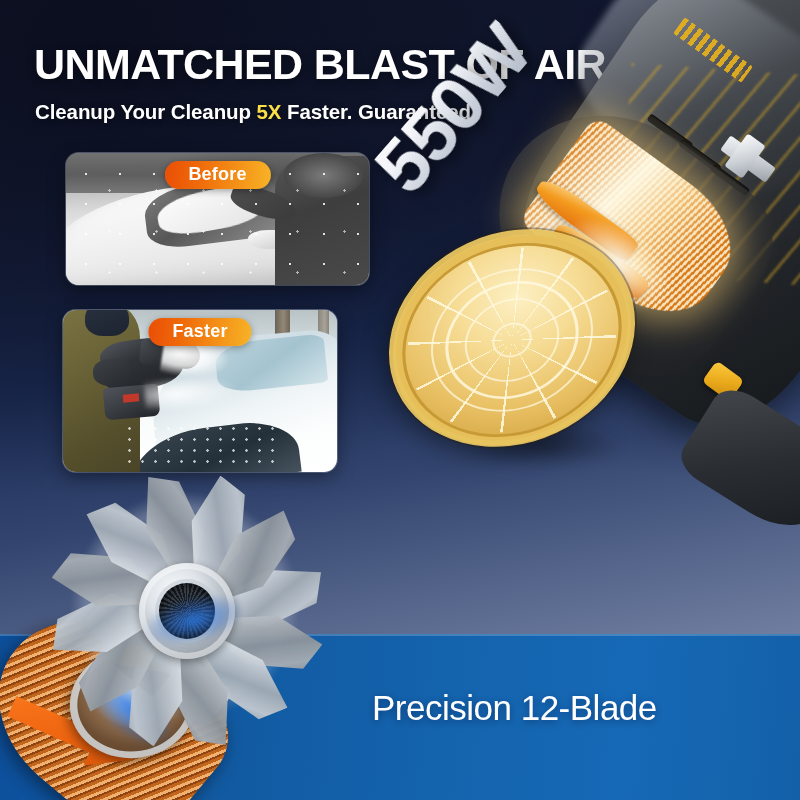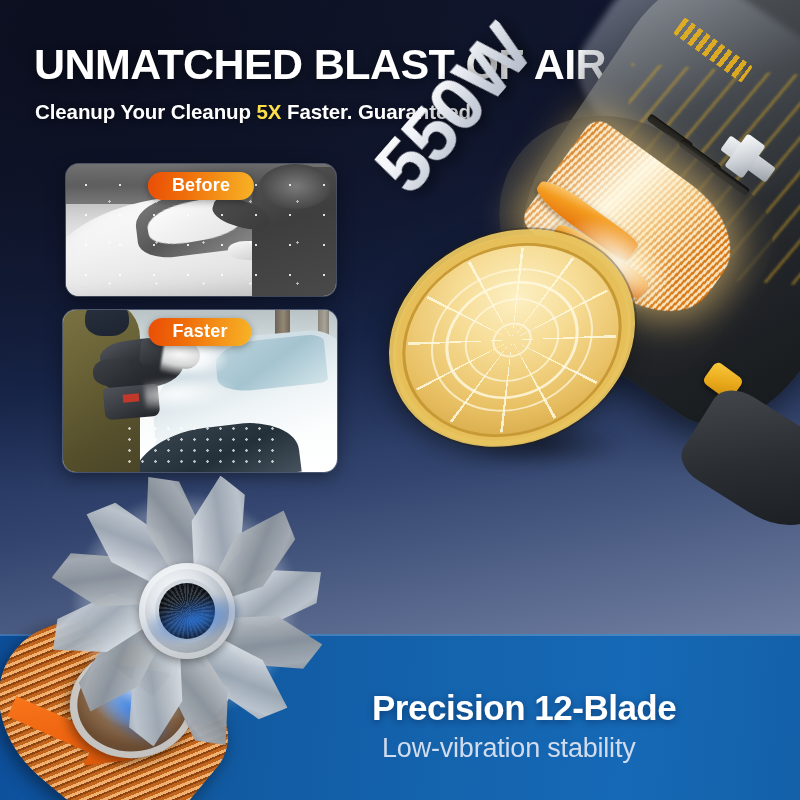--- a/index.html
+++ b/index.html
@@ -84,21 +84,21 @@
   .subhead .accent { color: #fde047; }
 
   
   .card {
     position: absolute;
     border-radius: 13px;
     overflow: hidden;
     box-shadow: 0 5px 18px rgba(0,0,0,.42),
                 0 0 0 1px rgba(195,212,236,.40);
   }
-  .card-before { left: 66px; top: 164px; width: 270px; height: 132px; }
+  .card-before { left: 66px; top: 153px; width: 270px; height: 132px; padding-left: 33px; }
   .card-after  { left: 63px; top: 310px; width: 274px; height: 162px; }
 
   .photo {
     position: absolute;
     inset: 0;
   }
   
   .photo-before {
     background:
       radial-gradient(48% 60% at 66% 26%, #4b4b4b 0%, #3a3a3a 38%, rgba(58,58,58,0) 70%),
@@ -624,21 +624,21 @@
     filter: blur(3px);
   }
 
   
   .bottom-title {
     position: absolute;
     left: 372px;
     top: 688px;
     color: #ffffff;
     font-size: 35px;
-    font-weight: 700;
+    font-weight: 400;
     letter-spacing: -0.5px;
     text-shadow: 0 2px 7px rgba(0,20,60,.45);
     white-space: nowrap;
   }
   .bottom-sub {
     position: absolute;
     left: 382px;
     top: 733px;
     color: #d2dced;
     font-size: 27px;
@@ -748,15 +748,14 @@
         <div class="blade" style="transform: rotate(270deg) translateX(22px) skewY(-12deg); filter: brightness(0.9);"></div>
         <div class="blade" style="transform: rotate(300deg) translateX(22px) skewY(-12deg); filter: brightness(1.04);"></div>
         <div class="blade" style="transform: rotate(330deg) translateX(22px) skewY(-12deg); filter: brightness(0.9);"></div>
         <div class="hubring"></div>
         <div class="hubcore"></div>
       </div>
     <div class="imp-blueglow"></div>
   </div>
 
   <div class="bottom-title">Precision 12-Blade</div>
-  <div class="bottom-sub">Low-vibration stability</div>
 
 </div>
 
 </body></html>

